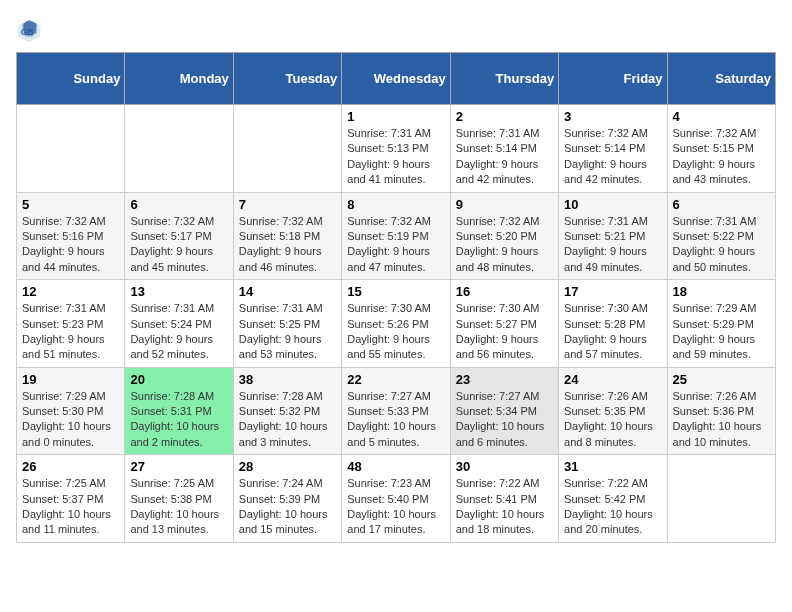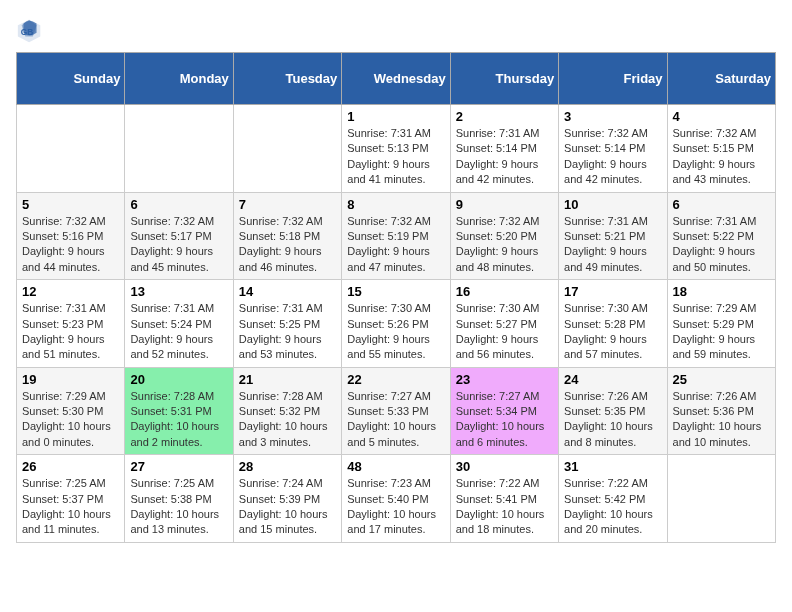--- a/index.html
+++ b/index.html
@@ -214,28 +214,28 @@
       <tr>
         <td style="background-color: rgb(245, 245, 245);">
           <span class="day-number">19</span>
           <div class="day-info">Sunrise: 7:29 AM<br>Sunset: 5:30 PM<br>Daylight: 10 hours and 0 minutes.</div>
         </td>
         <td style="background-color: #86efac;">
           <span class="day-number">20</span>
           <div class="day-info">Sunrise: 7:28 AM<br>Sunset: 5:31 PM<br>Daylight: 10 hours and 2 minutes.</div>
         </td>
         <td style="background-color: rgb(245, 245, 245);">
-          <span class="day-number">21</span>
+          <span class="day-number">38</span>
           <div class="day-info">Sunrise: 7:28 AM<br>Sunset: 5:32 PM<br>Daylight: 10 hours and 3 minutes.</div>
         </td>
         <td style="background-color: rgb(245, 245, 245);">
           <span class="day-number">22</span>
           <div class="day-info">Sunrise: 7:27 AM<br>Sunset: 5:33 PM<br>Daylight: 10 hours and 5 minutes.</div>
         </td>
-        <td style="background-color: #f0abfc;">
+        <td style="background-color: #e5e5e5;">
           <span class="day-number">23</span>
           <div class="day-info">Sunrise: 7:27 AM<br>Sunset: 5:34 PM<br>Daylight: 10 hours and 6 minutes.</div>
         </td>
         <td style="background-color: rgb(245, 245, 245);">
           <span class="day-number">24</span>
           <div class="day-info">Sunrise: 7:26 AM<br>Sunset: 5:35 PM<br>Daylight: 10 hours and 8 minutes.</div>
         </td>
         <td style="background-color: rgb(245, 245, 245);">
           <span class="day-number">25</span>
           <div class="day-info">Sunrise: 7:26 AM<br>Sunset: 5:36 PM<br>Daylight: 10 hours and 10 minutes.</div>

